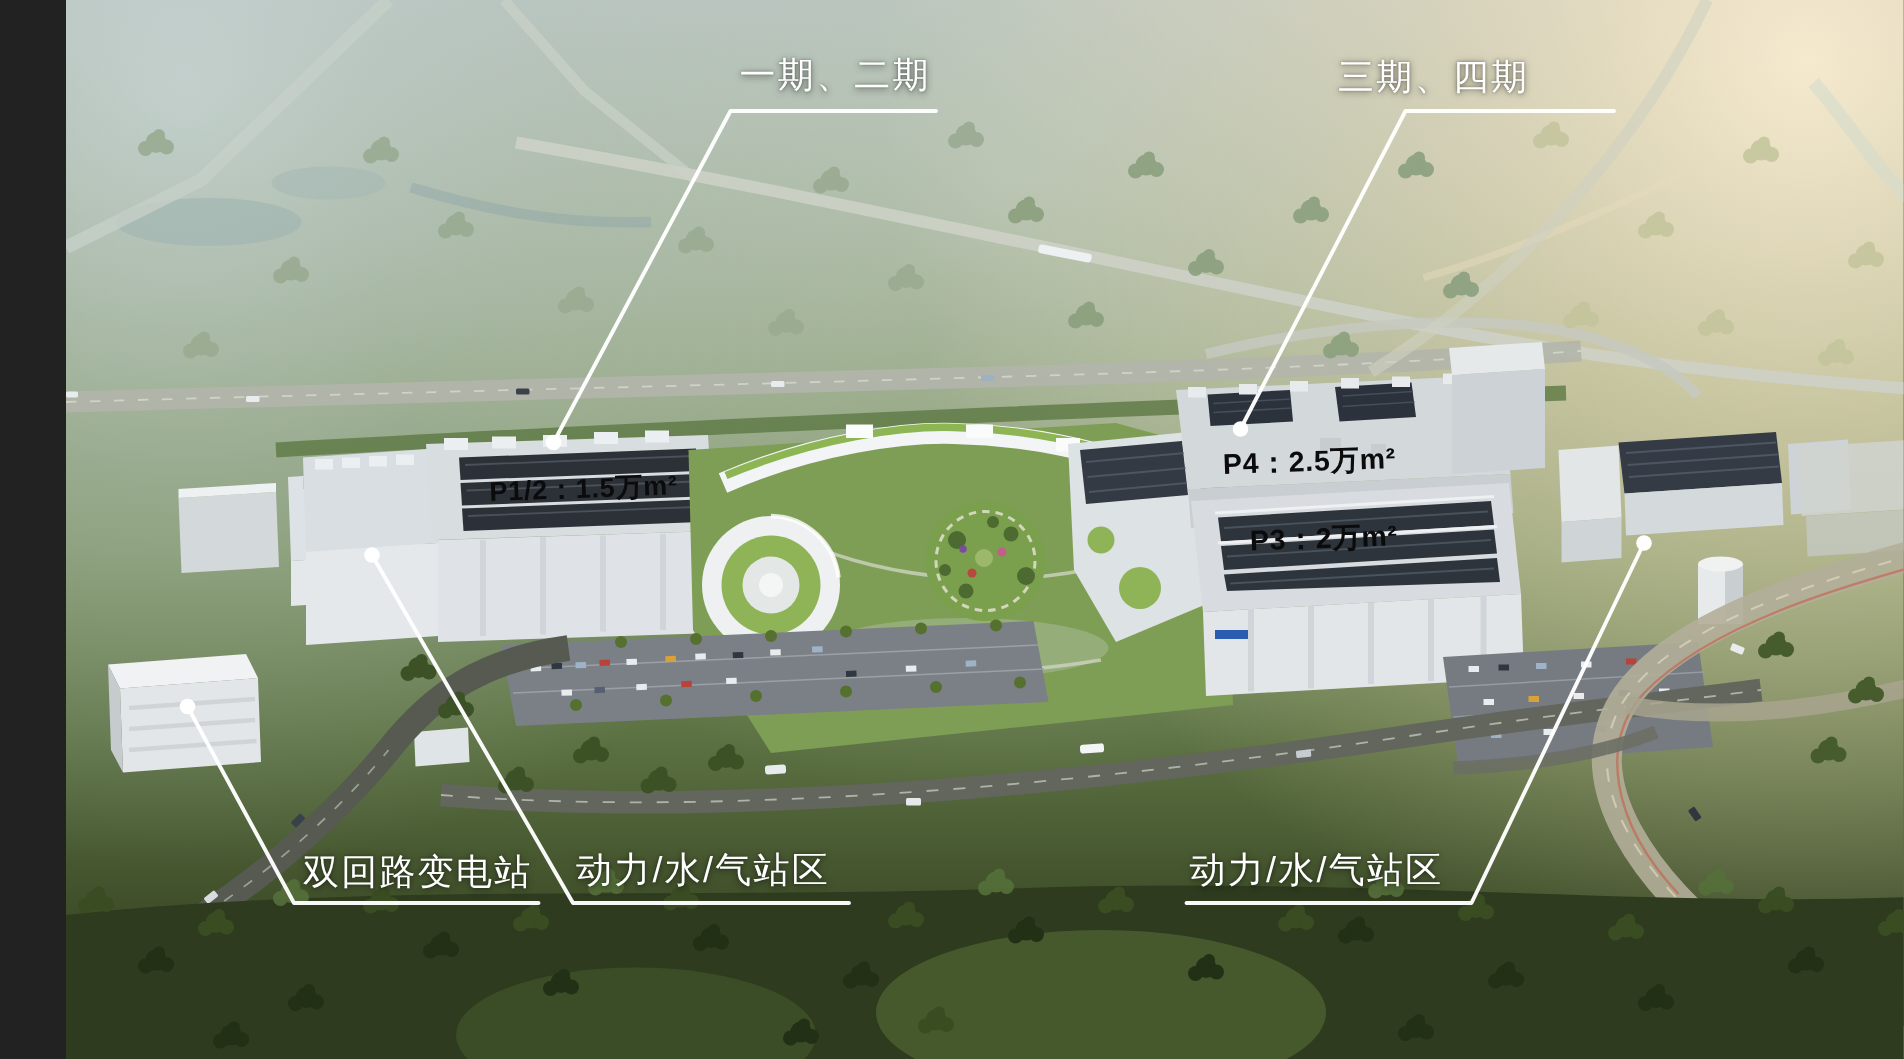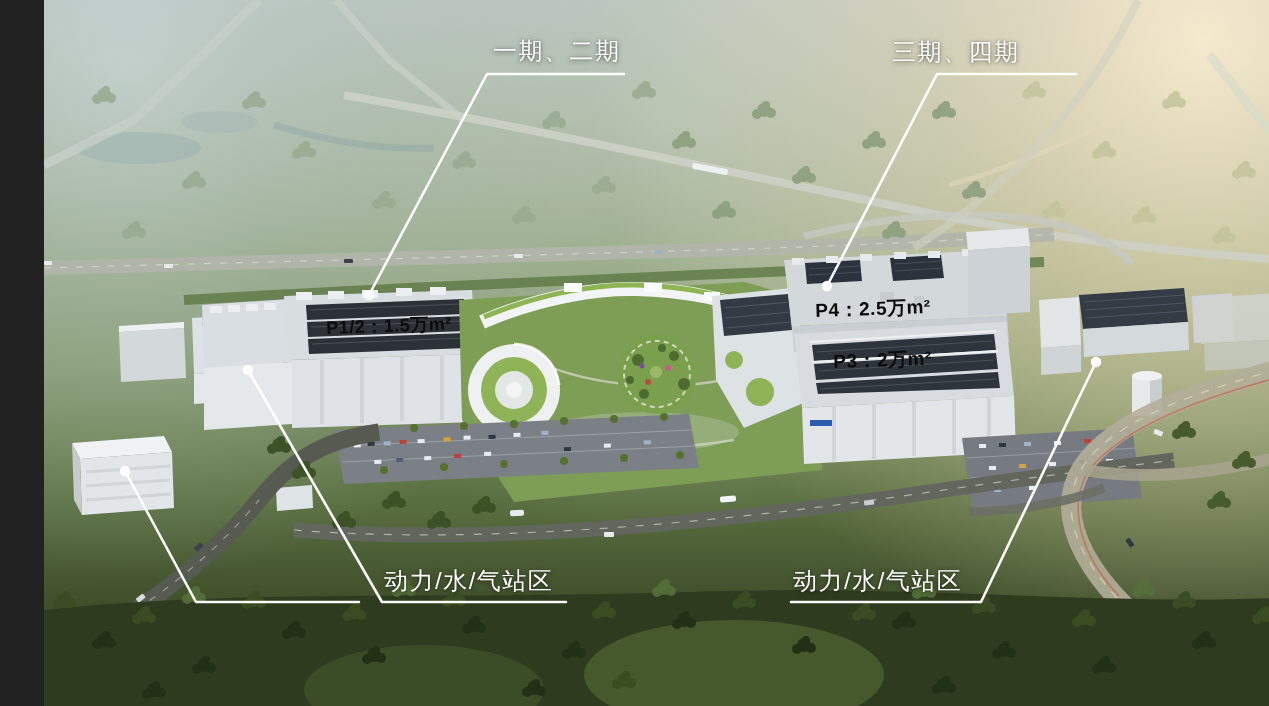--- a/index.html
+++ b/index.html
@@ -436,16 +436,17 @@
       <circle cx="204" cy="370" r="5.2"></circle>
       <circle cx="1052" cy="362" r="5.2"></circle>
     </g>
   </svg>
 
   <div class="label light lab-phase12">一期、二期</div>
   <div class="label light lab-phase34">三期、四期</div>
   <div class="label dark lab-p12">P1/2：1.5万m²</div>
   <div class="label dark lab-p4">P4：2.5万m²</div>
   <div class="label dark lab-p3">P3：2万m²</div>
+  <div class="label light lab-sub">双回路变电站</div>
   <div class="label light lab-utl">动力/水/气站区</div>
   <div class="label light lab-utr">动力/水/气站区</div>
 
 </div>
 
 </body></html>

